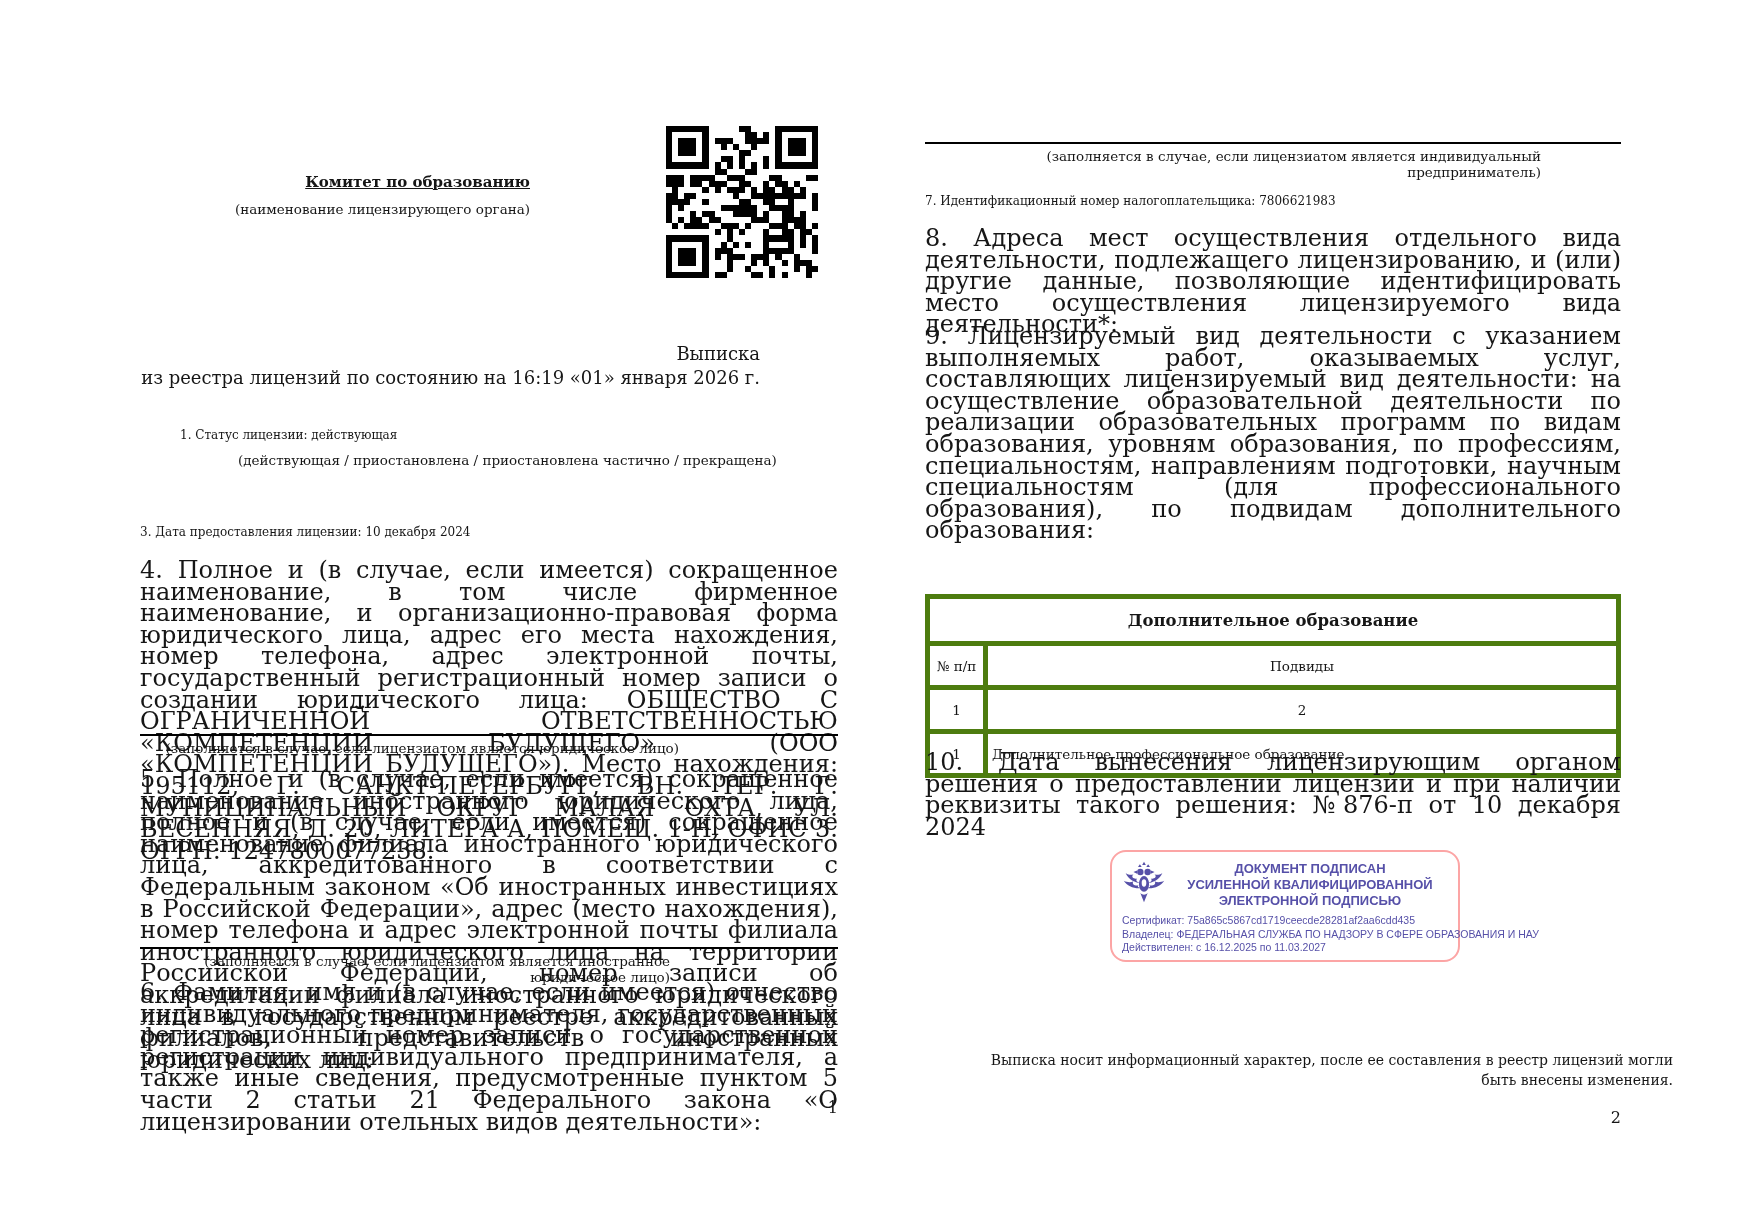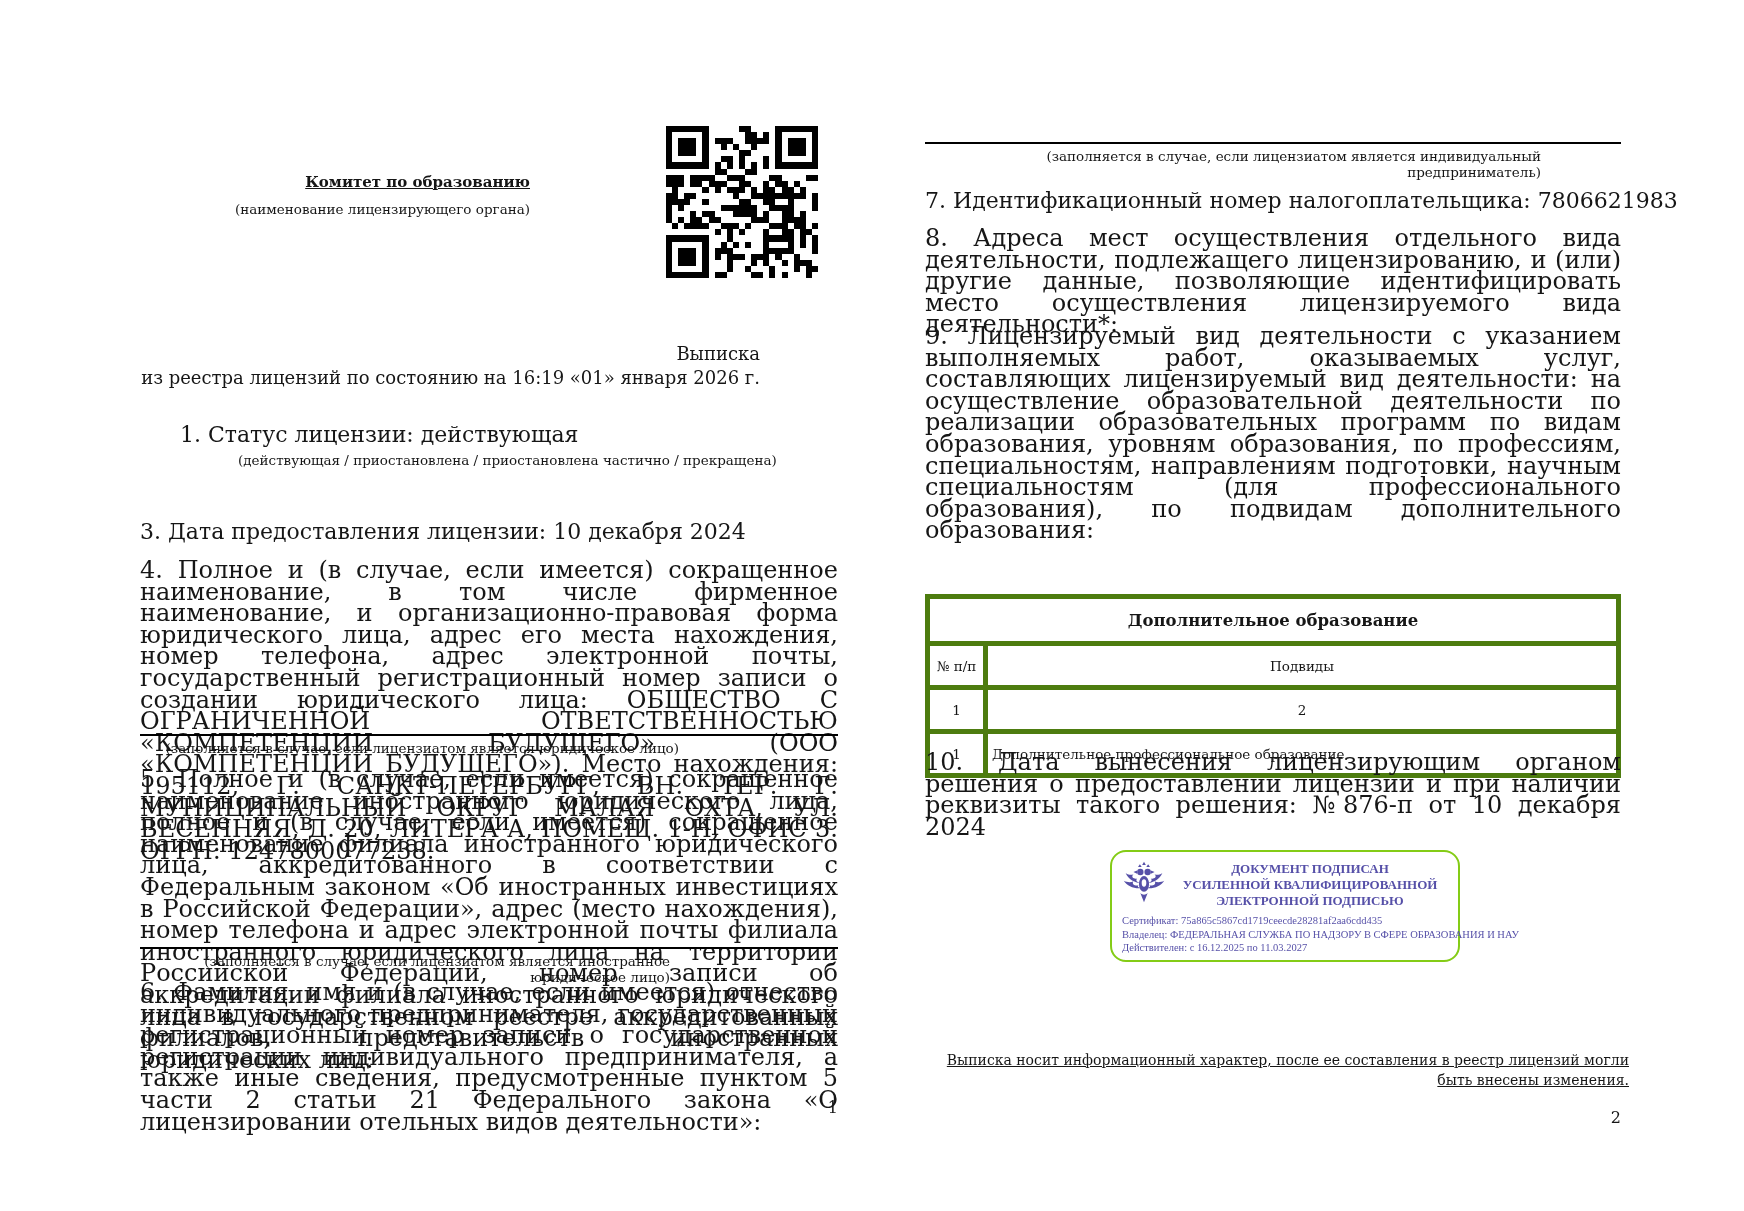--- a/index.html
+++ b/index.html
@@ -6,37 +6,37 @@
   #sheet{
     position:relative;
     width:1744px;height:1211px;
     background:#ffffff;
     font-family:"DejaVu Serif", serif;
     color:#161616;
     overflow:hidden;
   }
   .abs{position:absolute;}
   .center{text-align:right;}
-  .item{font-size:22px;line-height:22px;white-space:nowrap;}
+  .item{font-size:12px;line-height:22px;white-space:nowrap;}
   .par{font-size:24px;line-height:21.6px;text-align:justify;}
   .hint{font-size:13.5px;line-height:16px;}
   .rule{height:2px;background:#000;}
   .org-name{font-size:15px;font-weight:bold;line-height:24px;text-decoration:underline;}
   .org-hint{font-size:13.5px;margin-top:7px;}
   .vtitle{font-size:18px;line-height:24px;}
   .pagenum{font-size:16px;}
   table.lic{border-collapse:collapse;width:696px;font-size:13.5px;}
   table.lic td{border:5px solid #4d7c0f;padding:10px 4px;height:19px;vertical-align:middle;}
   table.lic .t-title{font-size:16.5px;font-weight:bold;text-align:center;height:22px;}
   table.lic .c{text-align:center;}
   .stamp{
     width:346px;height:108px;
-    border:2px solid #84cc16;border-radius:16px;
+    border:2px solid #fca5a5;border-radius:16px;
     color:#5650a8;
-    font-family:Liberation Serif, serif;
+    font-family:Liberation Sans, sans-serif;
   }
   .stamp-title{
     position:absolute;left:58px;top:9px;width:280px;
     font-size:13px;font-weight:bold;line-height:16px;text-align:center;
   }
   .stamp-meta{
     position:absolute;left:10px;top:62px;
     font-size:10.5px;line-height:13.5px;white-space:nowrap;
   }
   .emblem{position:absolute;left:9px;top:8px;}
@@ -140,17 +140,17 @@
       <div>УСИЛЕННОЙ КВАЛИФИЦИРОВАННОЙ</div>
       <div>ЭЛЕКТРОННОЙ ПОДПИСЬЮ</div>
     </div>
     <div class="stamp-meta">
       <div>Сертификат: 75a865c5867cd1719ceecde28281af2aa6cdd435</div>
       <div>Владелец: ФЕДЕРАЛЬНАЯ СЛУЖБА ПО НАДЗОРУ В СФЕРЕ ОБРАЗОВАНИЯ И НАУ</div>
       <div>Действителен: с 16.12.2025 по 11.03.2027</div>
     </div>
   </div>
 
-  <div class="abs center footer-note" style="left:933px;top:1050px;width:696px;text-decoration:underline;">Выписка носит информационный характер, после ее составления в реестр лицензий могли быть внесены изменения.</div>
+  <div class="abs center footer-note" style="left:977px;top:1050px;width:696px;">Выписка носит информационный характер, после ее составления в реестр лицензий могли быть внесены изменения.</div>
 
   <div class="abs center pagenum" style="left:925px;top:1108px;width:696px;">2</div>
 
 </div>
 
 </body></html>

